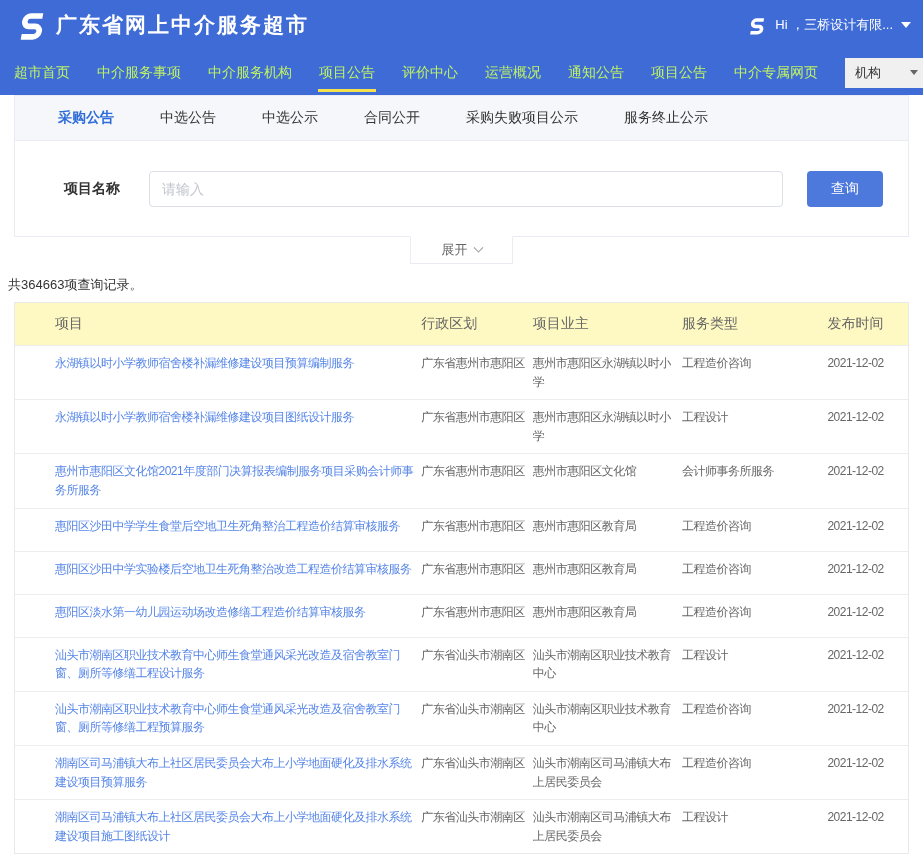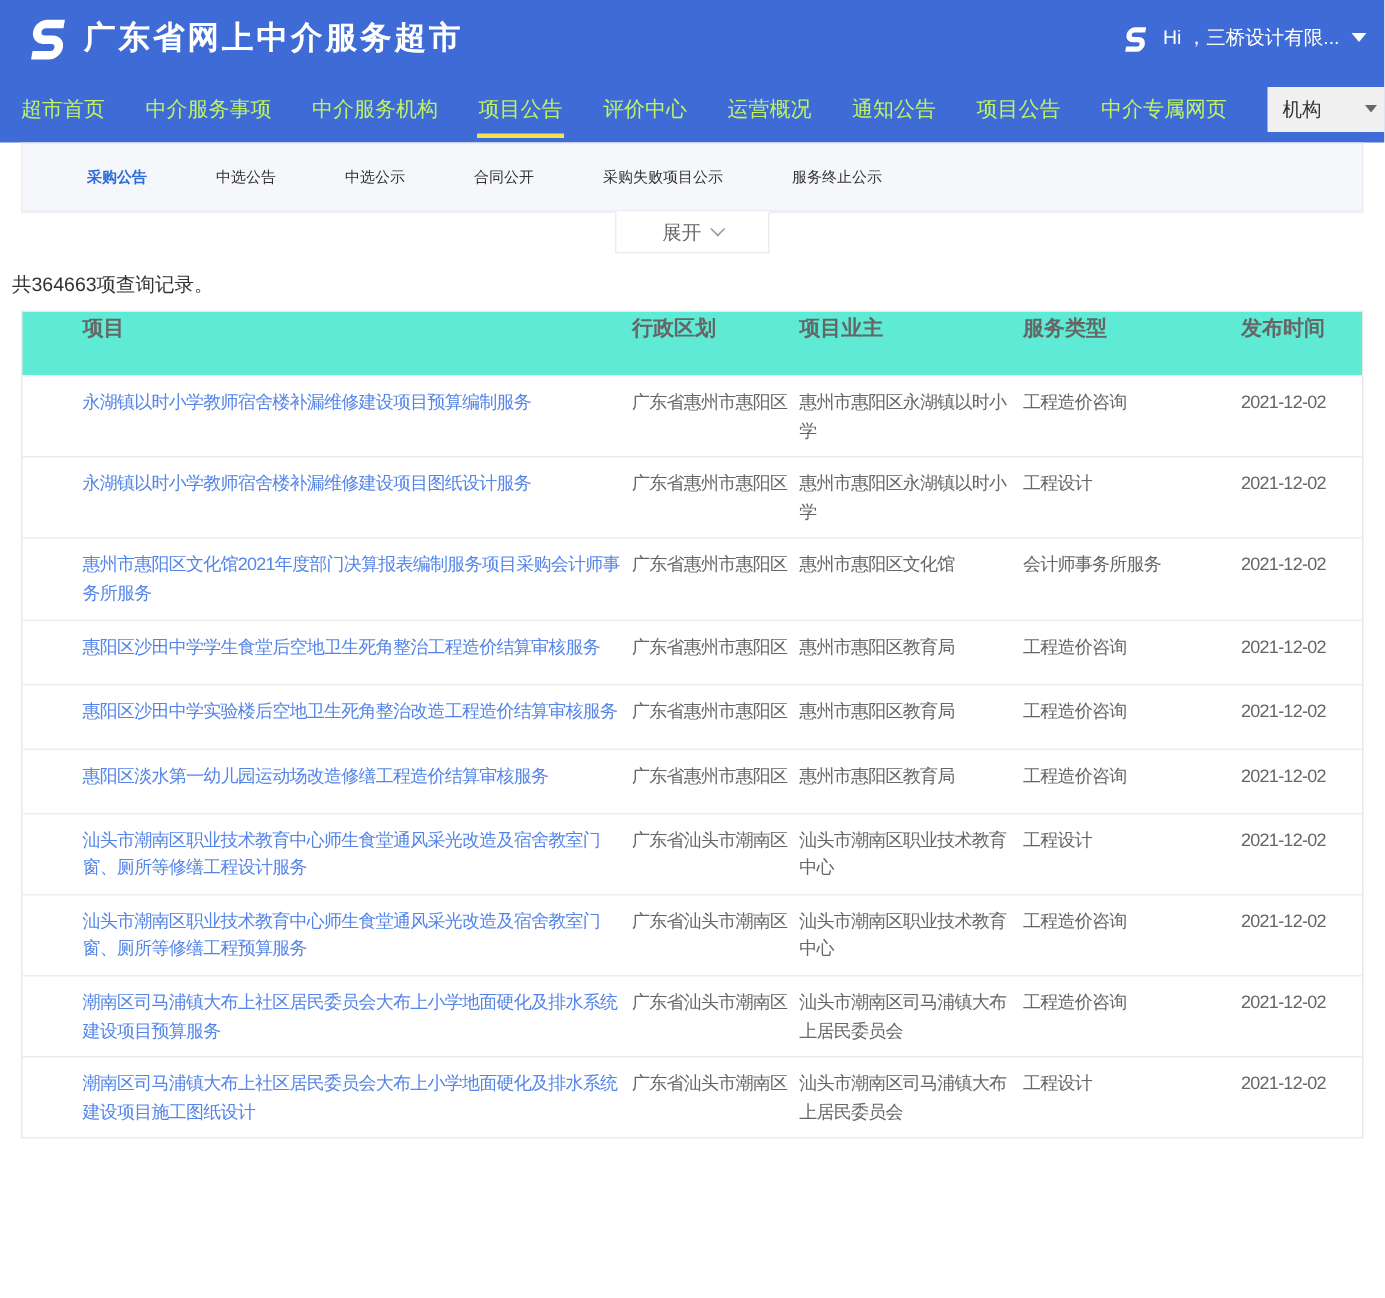--- a/index.html
+++ b/index.html
@@ -21,38 +21,38 @@
   .nav-item { position:relative; display:flex; align-items:center; margin-right:27px; color:#bef264; font-size:14px; cursor:pointer; text-decoration:none; white-space:nowrap; }
   .nav-item.active::after { content:""; position:absolute; left:-1px; right:-1px; bottom:3px; height:3px; background:#f5e14b; }
 
   .nav-search { display:flex; align-items:center; height:30px; }
   .search-select { width:84px; height:30px; background:#f0f0f0; border-right:1px solid #dcdcdc; display:flex; align-items:center; justify-content:space-between; padding:0 10px; font-size:13px; color:#333; cursor:pointer; }
 
   
   main { padding:0 14px; }
   .panel { border:1px solid #e9edf3; }
   .tabbar { height:45px; background:#f5f7fa; border-bottom:1px solid #e9edf3; display:flex; align-items:center; padding-left:43px; gap:46px; }
-  .tab { font-size:10px; color:#333; cursor:pointer; white-space:nowrap; }
+  .tab { font-size:14px; color:#333; cursor:pointer; white-space:nowrap; }
   .tab.active { color:#2e6cd9; font-weight:bold; }
 
   .filter-row { height:95px; display:flex; align-items:center; background:#fff; }
   .filter-label { margin-left:49px; width:70px; font-size:14px; font-weight:bold; color:#333; flex:none; }
   .filter-input { flex:1; height:36px; margin-left:15px; border:1px solid #dcdfe6; border-radius:4px; padding:0 12px; font-size:14px; color:#333; outline:none; }
   .filter-input::placeholder { color:#c0c4cc; }
   .filter-btn { flex:none; width:76px; height:36px; margin:0 25px 0 24px; background:#4d78dc; color:#fff; border:none; border-radius:4px; font-size:14px; cursor:pointer; }
 
   .expand-wrap { display:flex; justify-content:center; }
   .expand-btn { position:relative; margin-top:-1px; width:103px; height:28px; background:#fff; border:1px solid #e9edf3; border-top-color:#fff; display:flex; align-items:center; justify-content:center; gap:7px; font-size:13px; color:#666; cursor:pointer; }
   .chev { width:7px; height:7px; border-right:1.5px solid #999; border-bottom:1.5px solid #999; transform:rotate(45deg) translate(-2px,-2px); }
 
   .count { margin:12px 0 8px -6px; font-size:13px; color:#333; }
 
   
   .table { border:1px solid #e9e9e9; }
-  .thead { display:flex; align-items:flex-start; height:42px; background:#5eead4; font-size:14px; font-weight:bold; color:#333; }
+  .thead { display:flex; align-items:center; height:42px; background:#fef9c3; font-size:14px; font-weight:normal; color:#333; }
   .tr { display:flex; align-items:flex-start; min-height:43px; border-top:1px solid #ededed; padding:8px 0; }
   .cell { font-size:12px; letter-spacing:-0.5px; color:#666; line-height:1.55; }
   .col1 { width:408px; padding-left:40px; padding-right:8px; }
   .col2 { width:112px; padding-right:6px; }
   .col3 { width:150px; padding-right:8px; }
   .col4 { width:146px; padding-right:6px; }
   .col5 { width:81px; }
   .thead > div { letter-spacing:0; font-size:14px; }
   .proj-link { color:#5585e8; text-decoration:none; cursor:pointer; display:block; }
 </style>
@@ -141,20 +141,25 @@
         <span class="tab">中选公告</span>
 
         <span class="tab">中选公示</span>
 
         <span class="tab">合同公开</span>
 
         <span class="tab">采购失败项目公示</span>
 
         <span class="tab">服务终止公示</span>
       </div>
+    <div class="filter-row">
+      <label class="filter-label">项目名称</label>
+      <input class="filter-input" placeholder="请输入" style="">
+      <button class="filter-btn">查询</button>
+    </div>
   </section>
 
   <div class="expand-wrap">
     <button class="expand-btn">
       <span>展开</span>
       <span class="chev"></span>
     </button>
   </div>
 
   <p class="count">共364663项查询记录。</p>

